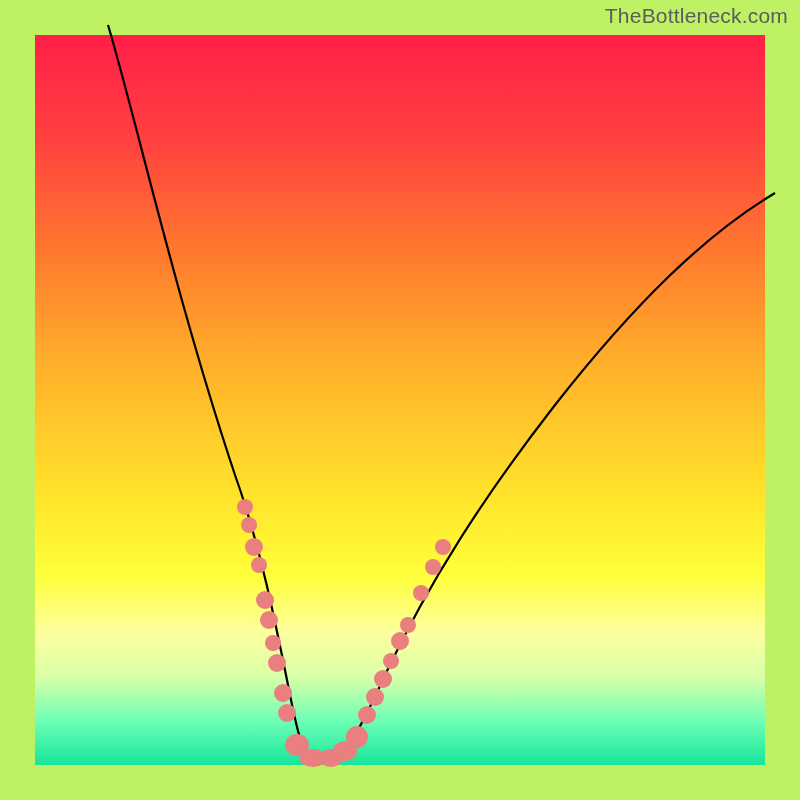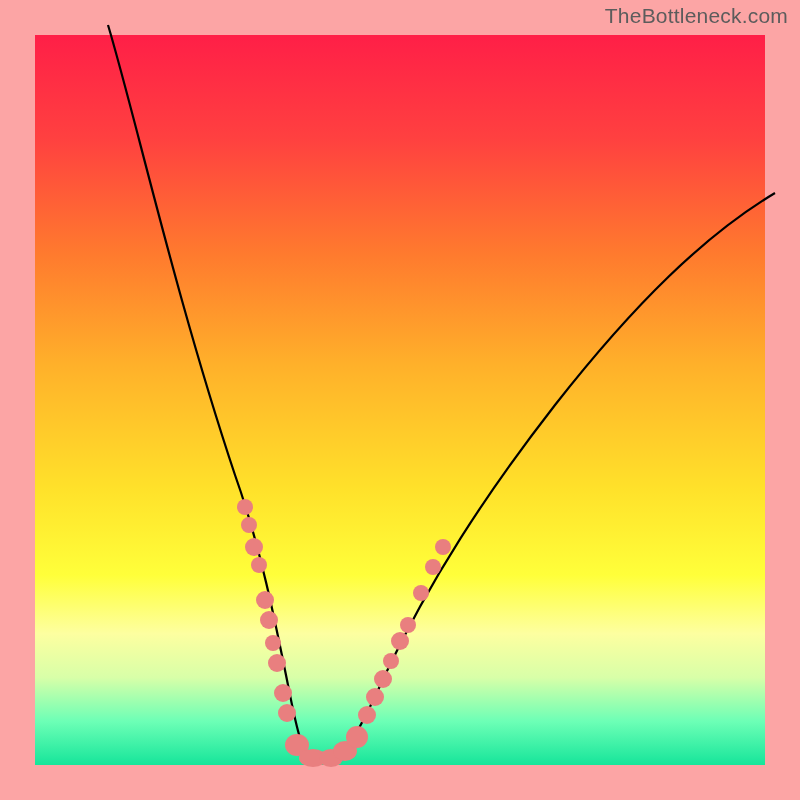--- a/index.html
+++ b/index.html
@@ -8,21 +8,21 @@
     background: #000;
     width: 800px;
     height: 800px;
     overflow: hidden;
     font-family: Arial, Helvetica, sans-serif;
   }
   .frame {
     position: relative;
     width: 800px;
     height: 800px;
-    background: #fca5a5;
+    background: #bef264;
   }
   .watermark {
     position: absolute;
     top: 4px;
     right: 12px;
     color: #5c5c5c;
     font-size: 21px;
     font-weight: 500;
     letter-spacing: 0.2px;
     z-index: 10;

